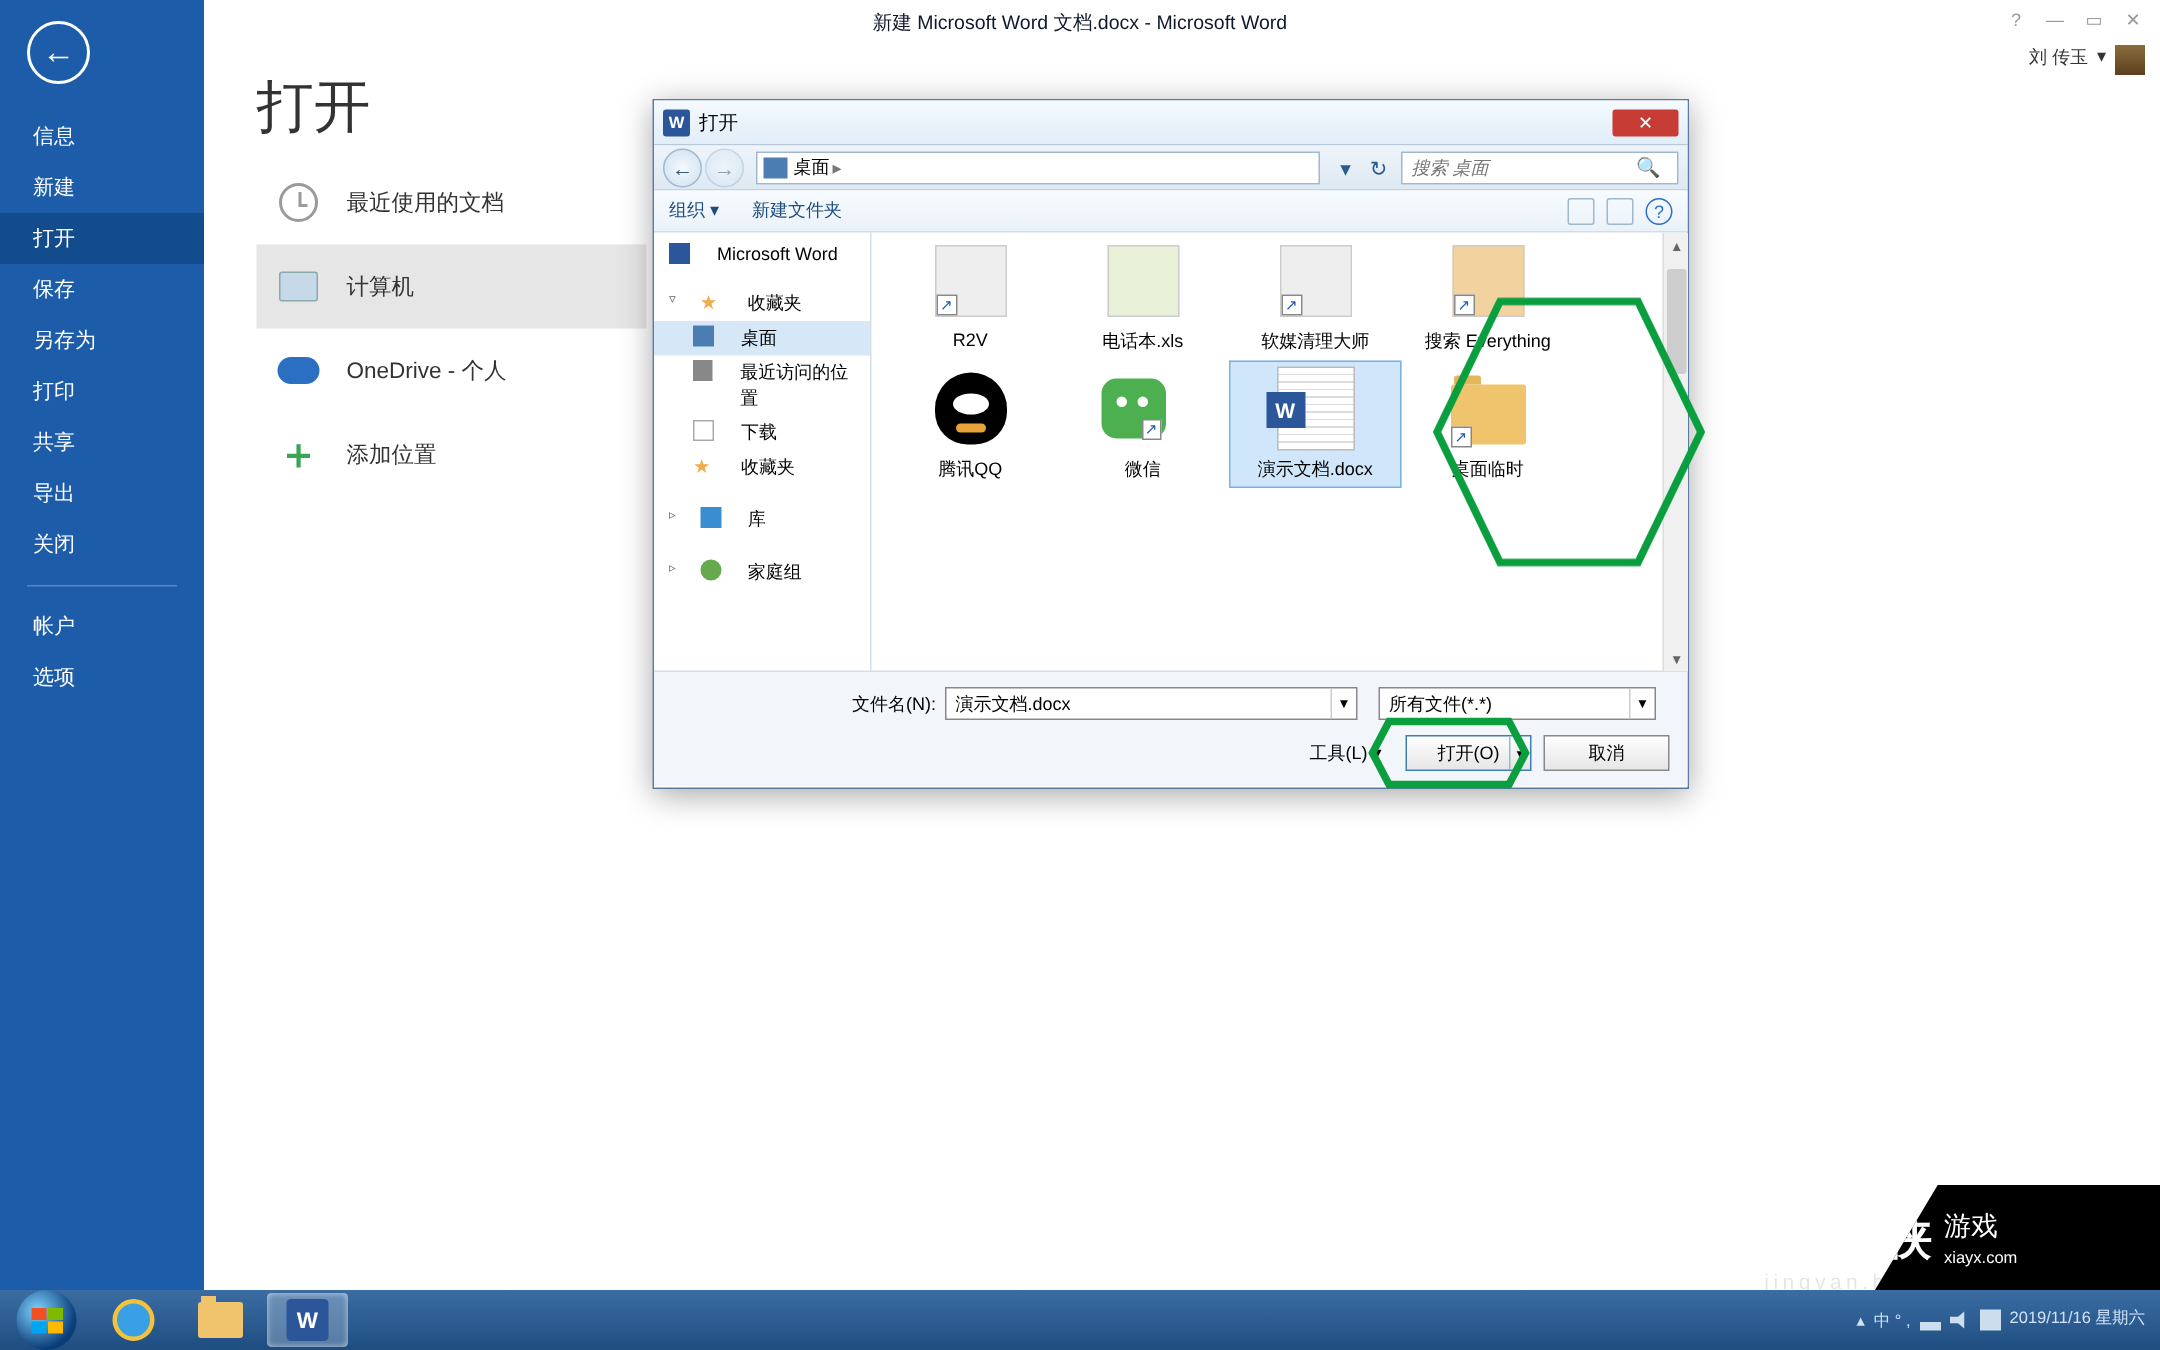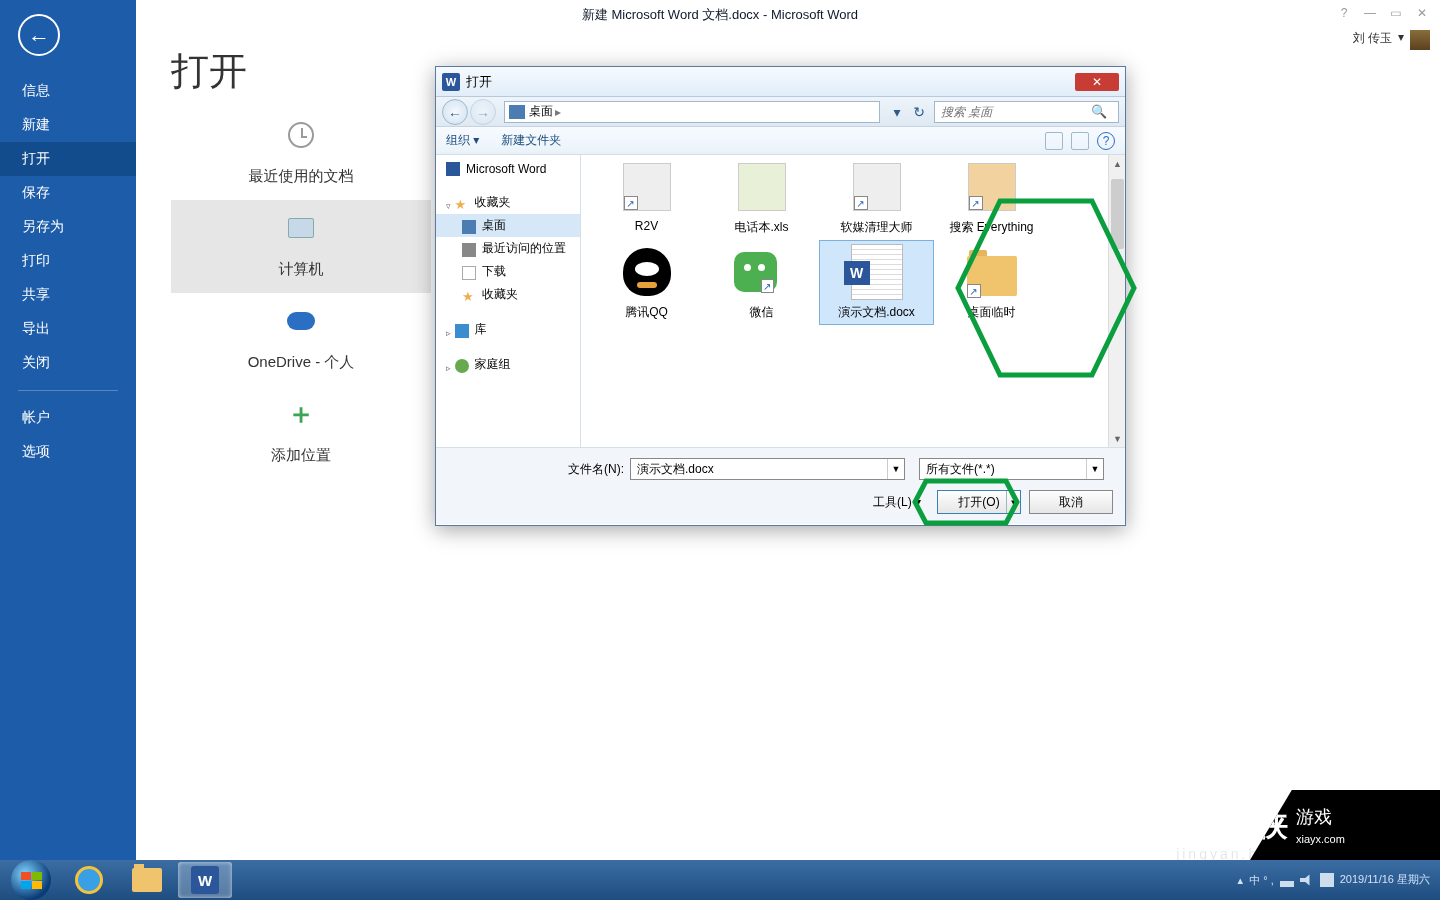--- a/index.html
+++ b/index.html
@@ -16,21 +16,21 @@
 .sidebar{position:absolute;left:0;top:0;width:136px;height:860px;background:#1c5ca9;color:#fff;padding-top:14px;}
 .back-circle{width:42px;height:42px;border:2px solid #fff;border-radius:50%;margin-left:18px;margin-bottom:18px;display:flex;align-items:center;justify-content:center;font-size:22px;}
 .sb-item{padding:8px 22px;font-size:14px;cursor:pointer;}
 .sb-item.selected{background:#134c8c;}
 .sb-sep{height:1px;background:#5a86bf;margin:10px 18px;}
 
 
 .backstage{position:absolute;left:136px;top:0;right:0;height:860px;background:#fff;}
 .page-title{font-size:38px;color:#333;margin:46px 0 10px 35px;font-weight:300;}
 .loc-list{margin-left:35px;margin-top:6px;}
-.loc-item{display:flex;align-items:center;gap:18px;padding:14px 14px;width:260px;font-size:15px;color:#333;cursor:pointer;flex-direction:column;}
+.loc-item{display:flex;align-items:center;gap:18px;padding:14px 14px;width:260px;font-size:15px;color:#333;cursor:pointer;}
 .loc-item.selected{background:#e6e6e6;}
 .loc-icon{width:28px;height:28px;display:flex;align-items:center;justify-content:center;}
 .clock-ic{width:26px;height:26px;border:2px solid #9a9a9a;border-radius:50%;position:relative;}
 .clock-ic:before{content:"";position:absolute;width:2px;height:8px;background:#9a9a9a;left:11px;top:4px;}
 .clock-ic:after{content:"";position:absolute;width:6px;height:2px;background:#9a9a9a;left:11px;top:12px;}
 .cloud-ic{width:28px;height:18px;background:#2a6fc1;border-radius:10px;}
 .comp-ic{width:26px;height:20px;background:#c7d9e8;border:1px solid #8aa;border-radius:2px;}
 .plus-ic{font-size:28px;font-weight:bold;color:#3aa655;}
 
 
@@ -55,21 +55,21 @@
 .search input{border:none;outline:none;font-size:12px;width:150px;font-style:italic;color:#777;}
 .search .mag{color:#7a8fa2;font-size:13px;}
 
 .toolbar{height:28px;background:linear-gradient(#f7fbff,#eaf2f9);border-bottom:1px solid #d2dde7;display:flex;align-items:center;padding:0 10px;font-size:12px;color:#1b4d7d;gap:22px;}
 .toolbar .view-ic{margin-left:auto;display:flex;gap:8px;color:#346;}
 .toolbar .vb{width:18px;height:18px;border:1px solid #9fb8cd;border-radius:2px;}
 .toolbar .help{width:18px;height:18px;border:1px solid #2a6fc1;border-radius:50%;color:#2a6fc1;display:flex;align-items:center;justify-content:center;font-size:12px;}
 
 .body{display:flex;height:292px;}
 .tree{width:145px;border-right:1px solid #d5dfe8;padding:4px 0;font-size:12px;overflow:hidden;}
-.tnode{display:flex;align-items:flex-end;gap:6px;padding:3px 6px 3px 10px;cursor:pointer;}
+.tnode{display:flex;align-items:flex-start;gap:18px;padding:3px 6px 3px 10px;cursor:pointer;}
 .tnode.sel{background:#d6e8f8;}
 .tnode.indent{padding-left:26px;}
 .tic{width:14px;height:14px;display:inline-block;}
 .tic.word{background:#2b579a;}
 .tic.star{color:#f0ad4e;font-size:13px;}
 .tic.desk{background:#4b7db2;}
 .tic.hist{background:#888;}
 .tic.dl{background:#fff;border:1px solid #aaa;}
 .tic.fav{color:#f0ad4e;font-size:13px;}
 .tic.lib{background:#3a8ed0;}

